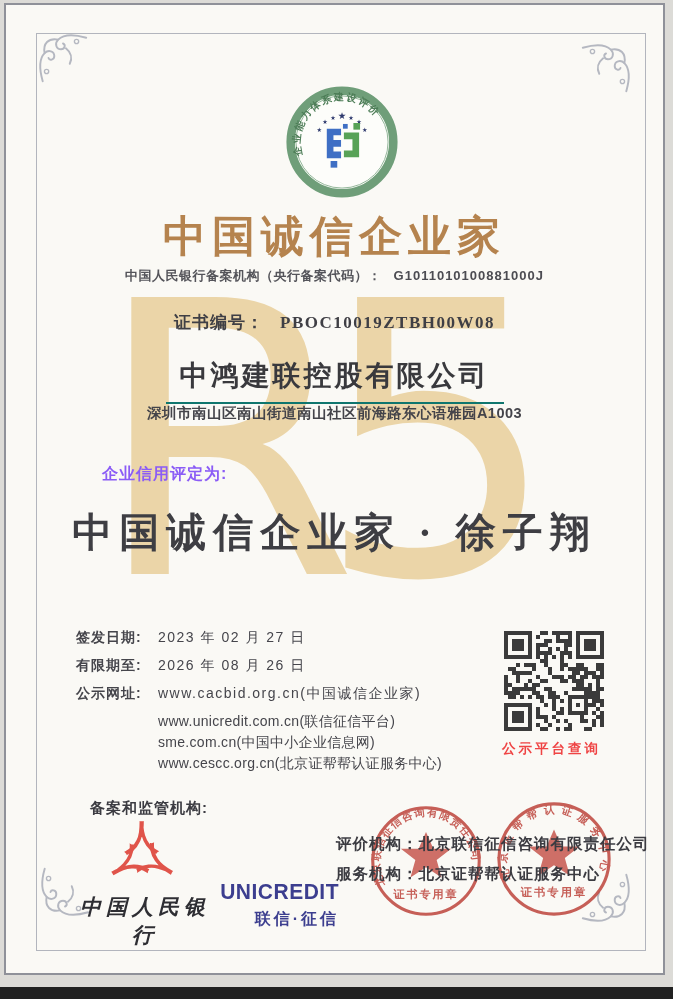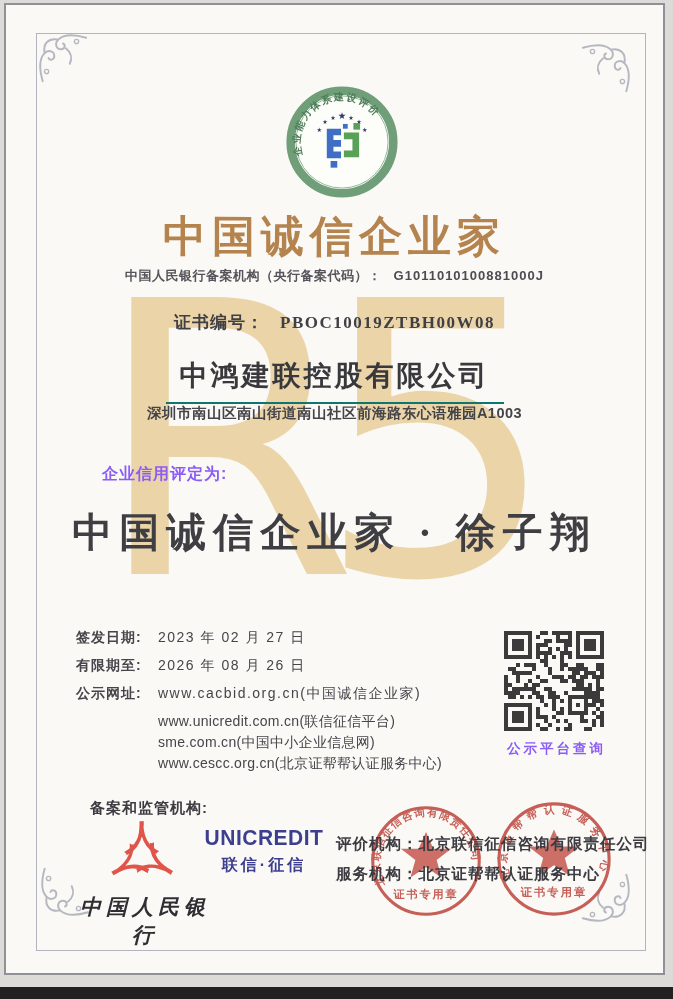--- a/index.html
+++ b/index.html
@@ -68,30 +68,30 @@
   }
 
   .details{position:absolute;left:70px;top:622px;z-index:2;font-size:14px;color:#45454b;}
   .details .row{display:flex;margin-bottom:8px;line-height:20px;}
   .details .lbl{width:82px;font-weight:bold;letter-spacing:1px;flex:none;}
   .details .val{letter-spacing:1.5px;}
   .details .site{margin-left:82px;line-height:21px;letter-spacing:.3px;}
 
   .qr-wrap{position:absolute;left:496px;top:626px;width:104px;z-index:2;}
   .qr-wrap svg{width:100px;height:100px;display:block;margin:0 auto;}
-  .qr-caption{margin-top:9px;text-align:right;font-size:13.5px;font-weight:bold;color:#8b5cf6;letter-spacing:3px;}
+  .qr-caption{margin-top:9px;text-align:left;font-size:13.5px;font-weight:bold;color:#ef4444;letter-spacing:3px;}
 
   .regulator-label{position:absolute;left:84px;top:794px;font-size:15px;font-weight:bold;color:#3c3c42;letter-spacing:1px;z-index:2;}
   .pboc-emblem{position:absolute;left:92px;top:814px;width:88px;height:74px;z-index:2;}
   .pboc-name{
     position:absolute;left:64px;top:888px;width:150px;text-align:center;z-index:2;
     font-family:"Liberation Serif",serif;font-style:italic;font-weight:bold;
     font-size:21px;color:#2e2e33;letter-spacing:5px;
   }
-  .unicredit{position:absolute;left:183px;top:820px;width:150px;text-align:center;z-index:2;}
+  .unicredit{position:absolute;left:183px;top:874px;width:150px;text-align:right;z-index:2;}
   .unicredit .en{font-family:"Liberation Sans",sans-serif;font-size:21px;font-weight:900;color:#3c3e8f;letter-spacing:.5px;transform:scaleY(1.08);}
   .unicredit .cn{margin-top:6px;font-size:16px;font-weight:bold;color:#3c3e8f;letter-spacing:3px;}
 
   .seal{position:absolute;z-index:3;opacity:.88;}
   .seal-left{left:360px;top:796px;width:120px;height:120px;}
   .seal-right{left:487px;top:793px;width:122px;height:122px;}
   .seal text{font-family:"Liberation Sans",sans-serif;font-weight:bold;fill:#bf4a42;}
 
   .org-lines{position:absolute;left:330px;top:829px;z-index:4;font-size:15.5px;font-weight:bold;color:#3b3b41;letter-spacing:1px;}
   .org-lines div{margin-bottom:9px;white-space:nowrap;}

